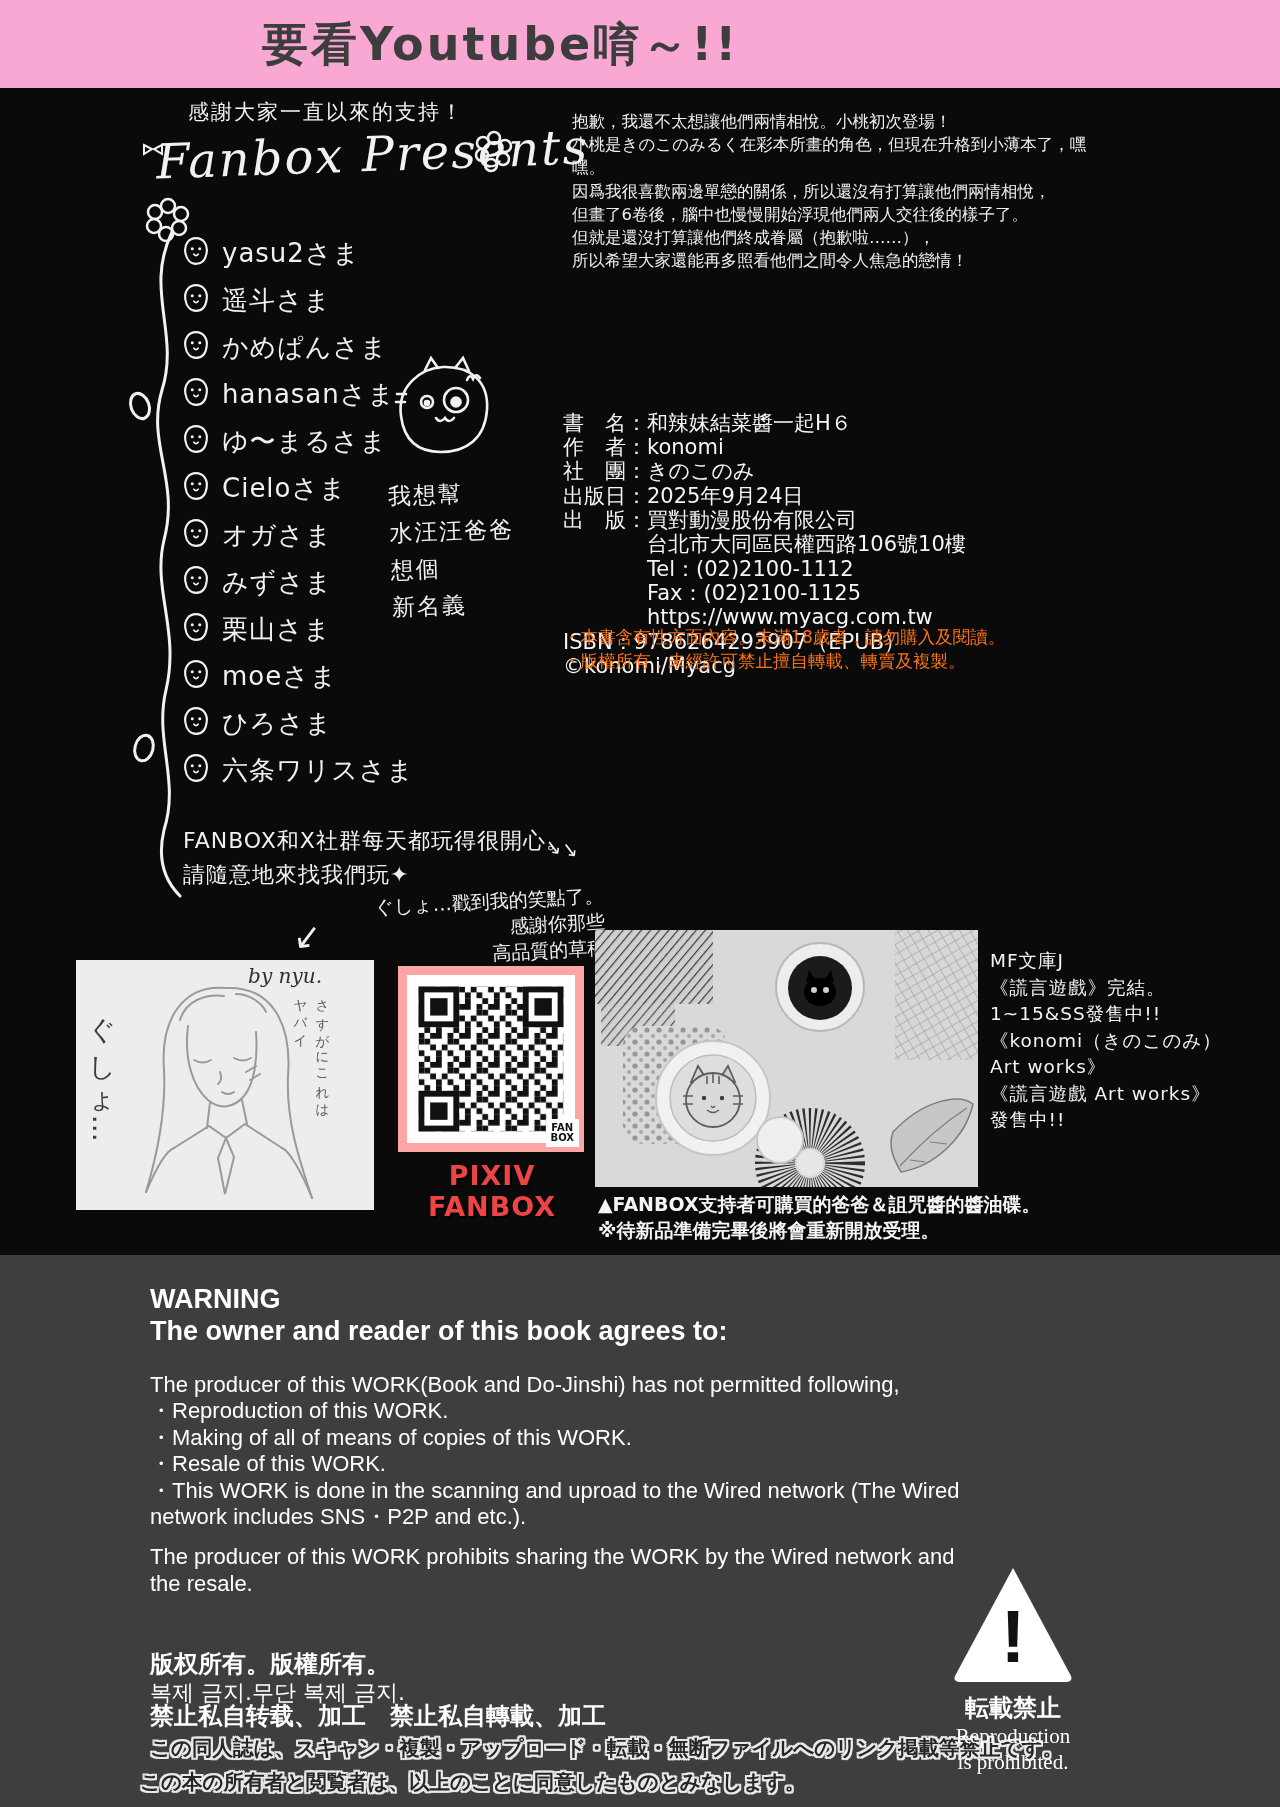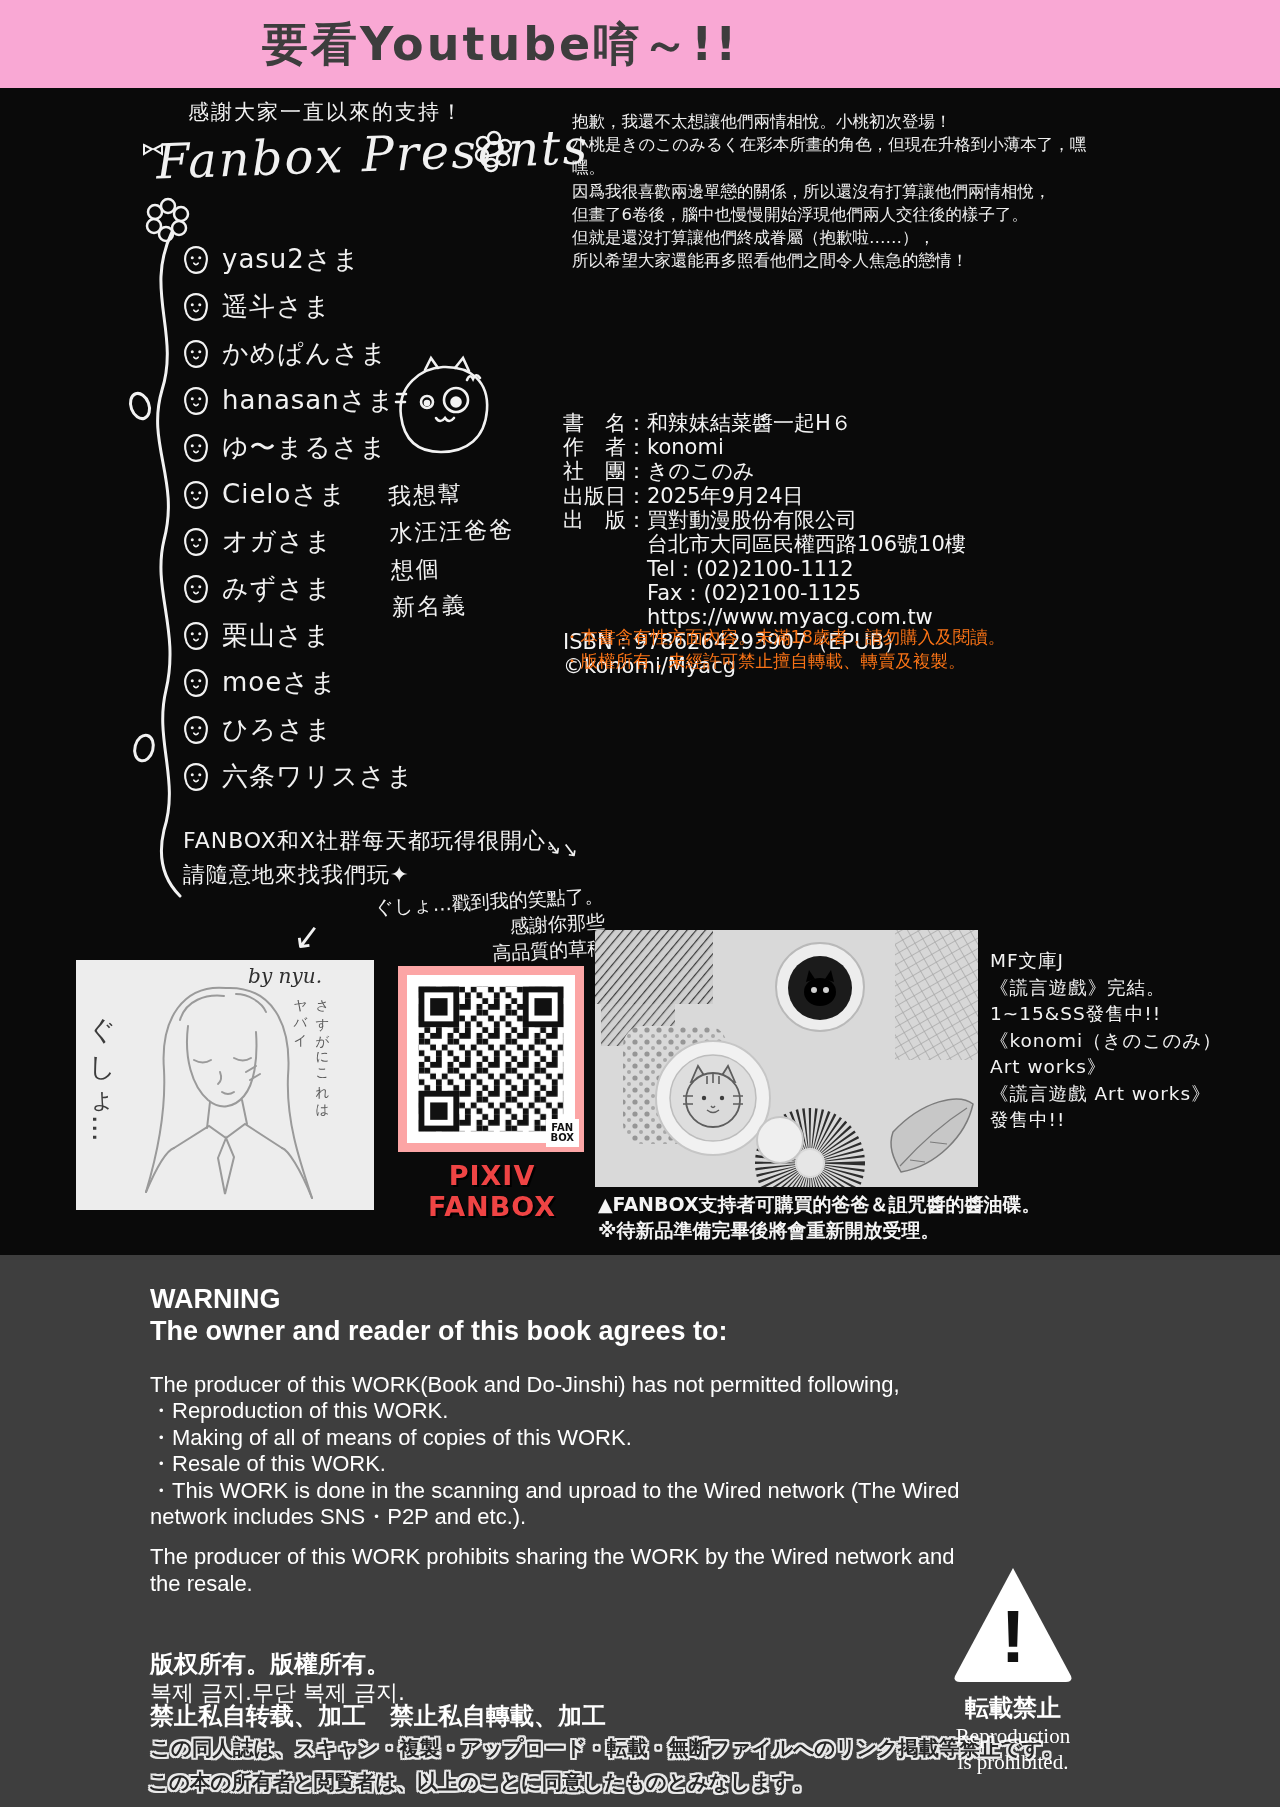--- a/index.html
+++ b/index.html
@@ -13,21 +13,21 @@
   .banner-text { left:262px; top:14px; font-size:46px; font-weight:bold;
                  color:#3d3d3d; letter-spacing:3px; font-family:"DejaVu Sans", sans-serif; }
 
   
   .hw { color:#f1f1f1; font-family:"DejaVu Sans", sans-serif; }
   .thanks { left:188px; top:98px; font-size:21px; letter-spacing:2px; }
   .fanbox-title { left:156px; top:126px; font-size:48px; font-style:italic;
                   font-family:"DejaVu Serif", serif; letter-spacing:2px;
                   transform:rotate(-2deg); }
   .supporters { left:182px; top:236px; display:flex; flex-direction:column; }
-  .supporter-row { display:flex; align-items:center; gap:12px; height:47px; }
+  .supporter-row { display:flex; gap:12px; height:47px; }
   .supporter-row span { font-size:26px; letter-spacing:1px; }
   .community1 { left:183px; top:826px; font-size:22px; letter-spacing:1px; }
   .community2 { left:183px; top:860px; font-size:22px; letter-spacing:1px; }
   .dr-arrows { left:545px; top:836px; font-size:20px; color:#f1f1f1; transform:rotate(8deg); }
   .gusho-note { left:300px; top:890px; width:305px; text-align:right;
                 transform:rotate(-3deg); font-size:19px; line-height:26px; color:#f1f1f1; }
   .dl-arrow { left:293px; top:916px; font-size:34px; color:#f1f1f1; transform:rotate(-8deg); }
 
   .cat-note { left:390px; top:476px; font-size:23px; line-height:37px;
               transform:rotate(-2deg); letter-spacing:2px; }
@@ -72,21 +72,21 @@
   .w-para1 { left:150px; top:1372px; font-size:22px; }
   .w-items { left:150px; top:1398px; width:810px; font-size:22px; }
   .w-items div { line-height:26.5px; }
   .w-para2 { left:150px; top:1544px; width:810px; font-size:22px; line-height:26.5px; }
   .w-cjk1 { left:150px; top:1700px; font-size:24px; font-weight:bold;
             font-family:"DejaVu Sans", sans-serif;text-align:right; }
   .w-cjk2 { left:150px; top:1648px; font-size:24px; font-weight:bold;
             font-family:"DejaVu Sans", sans-serif; }
   .w-kr   { left:150px; top:1678px; font-size:22px; font-family:"DejaVu Sans", sans-serif; }
   .w-jp1  { left:150px; top:1734px; }
-  .w-jp2  { left:148px; top:1768px; }
+  .w-jp2  { left:140px; top:1768px; }
   .outlined { font-size:20.5px; font-weight:bold; color:#262626;
               font-family:"DejaVu Sans", sans-serif;
               text-shadow:-2px -2px 0 #e9e9e9, 2px -2px 0 #e9e9e9,
                           -2px 2px 0 #e9e9e9, 2px 2px 0 #e9e9e9,
                           0 2px 0 #e9e9e9, 0 -2px 0 #e9e9e9,
                           2px 0 0 #e9e9e9, -2px 0 0 #e9e9e9; }
   .badge { left:948px; top:1562px; width:130px; text-align:center; }
   .badge-jp { position:absolute; left:948px; top:1692px; width:130px; text-align:center;
               font-size:24px; font-weight:bold; color:#fff;
               font-family:"DejaVu Sans", sans-serif; }

